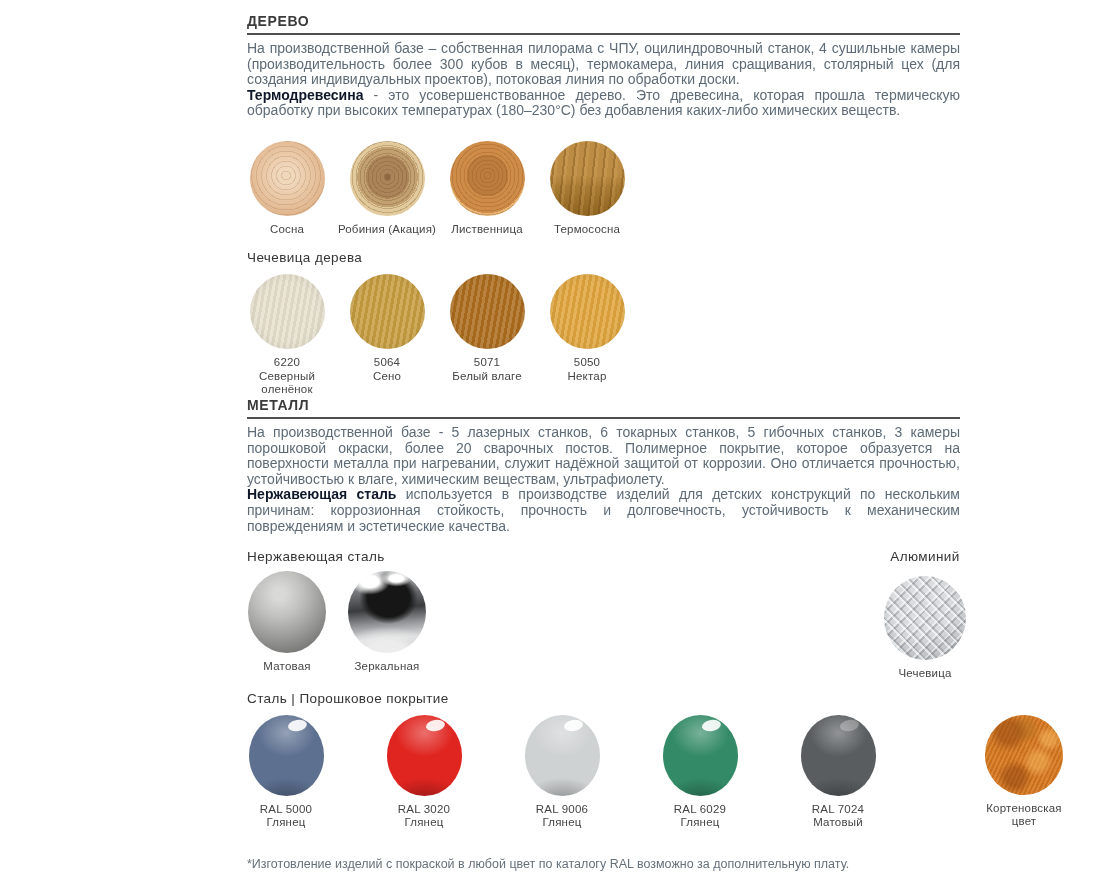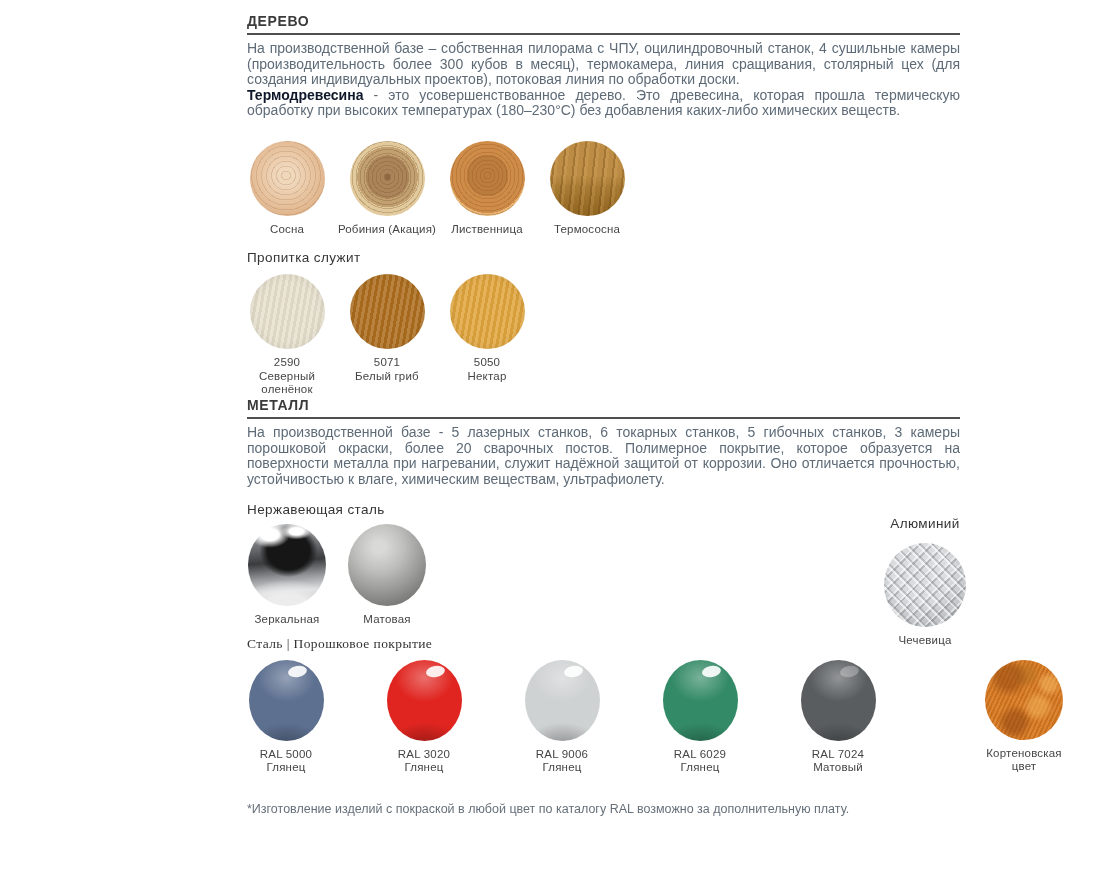--- a/index.html
+++ b/index.html
@@ -83,21 +83,21 @@
     radial-gradient(circle at 38% 78%, rgba(140,65,15,.5) 0 11%, rgba(140,65,15,0) 22%),
     radial-gradient(circle at 82% 30%, rgba(250,190,100,.5) 0 7%, rgba(250,190,100,0) 15%),
     repeating-linear-gradient(115deg, rgba(0,0,0,.07) 0 2px, rgba(255,255,255,.09) 2px 4px),
     var(--c,#d8781f);}
 
   
   .mt-wood{margin-top:22px;}
   .mt-imp{margin-top:8px;}
   .mt-metal{margin-top:20px;}
   .samples{position:relative;margin-top:15px;}
-  .alu-block{position:absolute;left:608px;top:14px;width:140px;text-align:center;}
+  .alu-block{position:absolute;left:608px;top:0;width:140px;text-align:center;}
   .alu-block h3{margin:0 0 0 0;text-align:center;}
   .alu-block .alu{margin-top:11px;}
   .row.tight{margin-top:6px;}
   .foot{margin:27px 0 0 0;font-size:12.5px;color:#66707a;}
 </style>
 </head>
 <body>
 
 <div class="page">
 
@@ -119,74 +119,82 @@
       <div class="cell">
         <div class="sw wood-larch"></div>
         <div class="lbl nowrap">Лиственница</div>
       </div>
       <div class="cell">
         <div class="sw wood-thermo"></div>
         <div class="lbl nowrap">Термососна</div>
       </div>
     </div>
 
-    <h3 class="sub">Пропитка служит</h3>
+    <h3 class="sub">Чечевица дерева</h3>
 
     <div class="row mt-imp">
       <div class="cell">
         <div class="sw imp" style="--c: #e8e1cf;"></div>
         <div class="lbl">
-          <div>2590</div>
+          <div>6220</div>
           <span class="wrapbox">Северный оленёнок</span>
         </div>
       </div>
       <div class="cell">
+        <div class="sw imp" style="--c: #c89e41;"></div>
+        <div class="lbl">
+          <div>5064</div>
+          <span class="wrapbox">Сено</span>
+        </div>
+      </div>
+      <div class="cell">
         <div class="sw imp" style="--c: #ae6e1e;"></div>
         <div class="lbl">
           <div>5071</div>
-          <span class="wrapbox">Белый гриб</span>
+          <span class="wrapbox">Белый влаге</span>
         </div>
       </div>
       <div class="cell">
         <div class="sw imp" style="--c: #e2a63e;"></div>
         <div class="lbl">
           <div>5050</div>
           <span class="wrapbox">Нектар</span>
         </div>
       </div>
     </div>
   </section>
 
   <section>
     <h2 class="sec mt-metal">МЕТАЛЛ</h2>
     <hr class="rule">
     <p class="body">На производственной базе - 5 лазерных станков, 6 токарных станков, 5 гибочных станков, 3 камеры порошковой окраски, более 20 сварочных постов. Полимерное покрытие, которое образуется на поверхности металла при нагревании, служит надёжной защитой от коррозии. Оно отличается прочностью, устойчивостью к влаге, химическим веществам, ультрафиолету.</p>
+    <p class="body cont"><b>Нержавеющая сталь</b><span> используется в производстве изделий для детских конструкций по нескольким причинам: коррозионная стойкость, прочность и долговечность, устойчивость к механическим повреждениям и эстетические качества.</span></p>
 
     <div class="samples">
       <h3 class="sub" style="margin-top:0;">Нержавеющая сталь</h3>
 
       <div class="row tight">
+        <div class="cell">
+          <div class="ball matte"></div>
+          <div class="lbl nowrap">Матовая</div>
+        </div>
         <div class="cell">
           <div class="ball chrome"></div>
           <div class="lbl nowrap">Зеркальная</div>
-        </div>
-        <div class="cell">
-          <div class="ball matte"></div>
-          <div class="lbl nowrap">Матовая</div>
         </div>
       </div>
 
       <div class="alu-block">
         <h3 class="sub">Алюминий</h3>
         <div class="alu"></div>
         <div class="lbl">Чечевица</div>
       </div>
     </div>
 
-    <h3 class="sub" style="margin-top:9px;font-family:Liberation Serif, serif;">Сталь | Порошковое покрытие</h3>
+    <h3 class="sub" style="margin-top:17px;">Сталь | Порошковое покрытие</h3>
 
     <div class="row tight" style="margin-top:8px;gap:40px;">
       <div class="cell narrow">
         <div class="sphere" style="--c: #5d7090;"></div>
         <div class="lbl">
           <div>RAL 5000</div>
           <div>Глянец</div>
         </div>
       </div>
       <div class="cell narrow">

